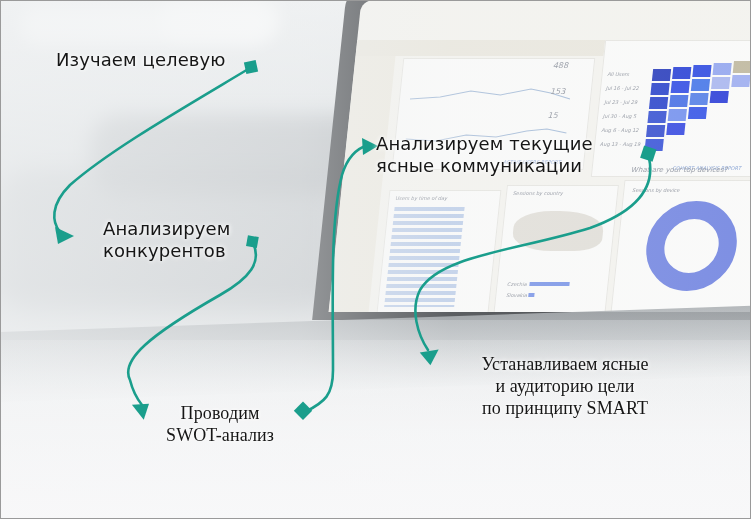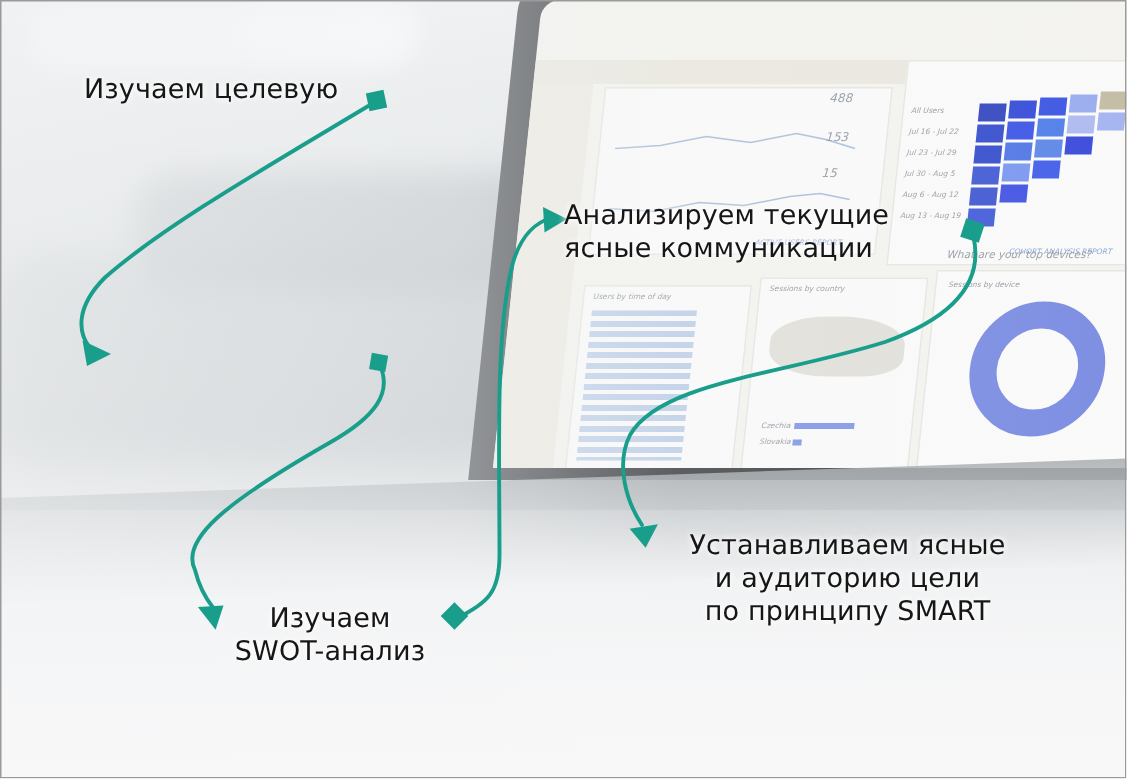--- a/index.html
+++ b/index.html
@@ -18,21 +18,21 @@
   .panel { position:absolute; background:#fbfbfa; border:1px solid #e5e4df; }
   .heat { position:absolute; background:#c9d6ea; }
   .donut { position:absolute; border-radius:50%; border:18px solid #6a7ee0; }
   .map { position:absolute; background:#d9d6cd; border-radius:40% 50% 30% 45%; opacity:0.8; }
   .tiny { position:absolute; font-size:5px; color:#8a8f9a; font-style:italic; white-space:nowrap; font-family:"DejaVu Sans", sans-serif; }
   .base { position:absolute; left:-50px; top:318px; width:900px; height:70px; background:linear-gradient(180deg,#9ca1a5,#bfc3c6 50%, #e8eaeb); transform: skewY(-2deg); opacity:0.85; }
   .fade { position:absolute; inset:0; background:linear-gradient(90deg, rgba(240,242,243,0.75) 0%, rgba(240,242,243,0.55) 40%, rgba(240,242,243,0.25) 60%, rgba(240,242,243,0.15) 100%); }
   .fade-bottom { position:absolute; left:0; top:340px; width:751px; height:179px; background:linear-gradient(180deg, rgba(245,246,247,0.2), rgba(248,248,249,0.95)); }
   .label { position:absolute; font-family:"DejaVu Sans", sans-serif; font-size:18px; line-height:22px; color:#161616; letter-spacing:0.1px;
     text-shadow: 0 0 4px #fff, 0 0 6px rgba(255,255,255,0.9); }
-  .label.center { text-align:center; }
+  .label.center { text-align:center;font-family:Liberation Serif, serif; }
   .label span { display:block; white-space:nowrap; }
   svg.arrows { position:absolute; left:0; top:0; }
   .frame { position:absolute; inset:0; border:1px solid #9a9a9a; pointer-events:none; box-sizing:border-box; }
 </style>
 </head>
 <body>
 
 <div class="stage">
 
   <div class="blur-bg">
@@ -138,22 +138,26 @@
       <polygon points="55,227 74,236 58,244"></polygon>
       <polygon points="133,403 150,405 142,420" transform="rotate(-10 142 410)"></polygon>
       <polygon points="362,138 378,146 363,155"></polygon>
       <polygon points="421,350 440,352 428,365" transform="rotate(-15 430 356)"></polygon>
     </g>
   </svg>
 
   <div class="label" style="left:56px;top:49px;">
     <span>Изучаем целевую</span>
   </div>
+  <div class="label" style="left:103px;top:218px;">
+    <span>Анализируем</span>
+    <span>конкурентов</span>
+  </div>
   <div class="label center" style="left:150px;top:402px;width:140px;">
-    <span>Изучаем</span>
+    <span>Проводим</span>
     <span>SWOT-анализ</span>
   </div>
   <div class="label" style="left:376px;top:133px;">
     <span>Анализируем текущие</span>
     <span>ясные коммуникации</span>
   </div>
   <div class="label center" style="left:455px;top:353px;width:220px;">
     <span>Устанавливаем ясные</span>
     <span>и аудиторию цели</span>
     <span>по принципу SMART</span>

